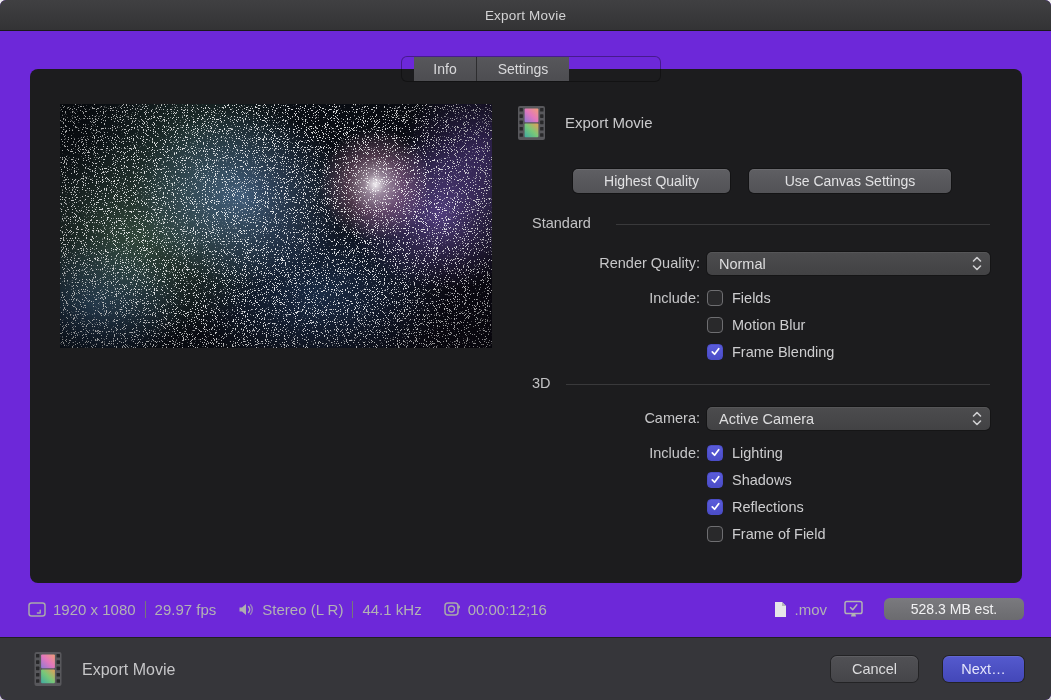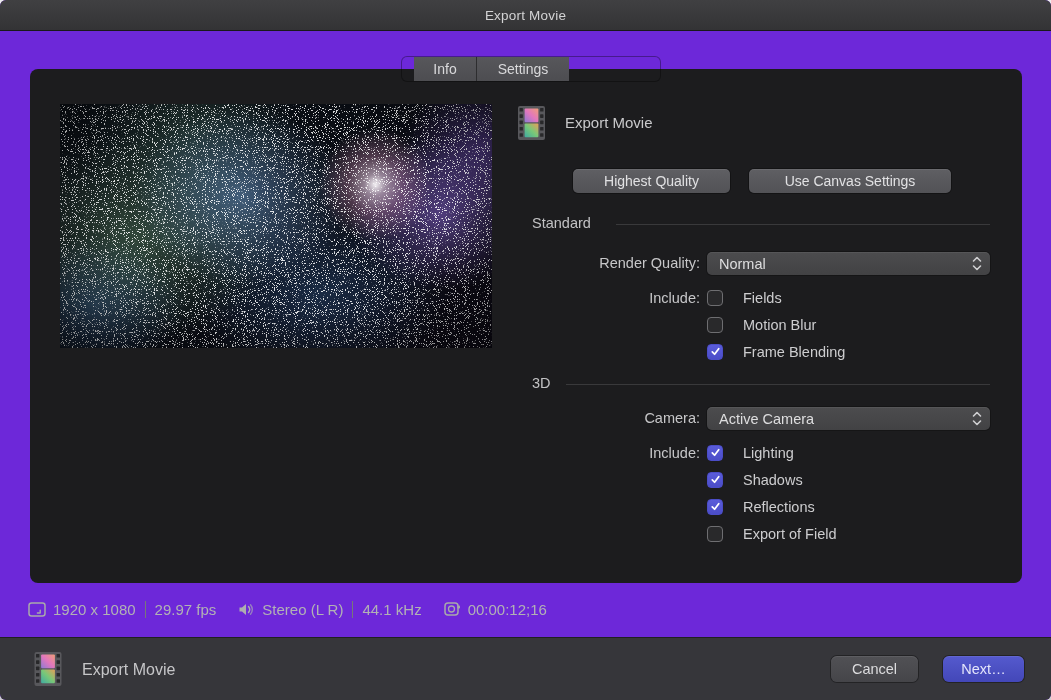--- a/index.html
+++ b/index.html
@@ -38,21 +38,21 @@
   .pbtn{position:absolute;height:24px;display:flex;align-items:center;justify-content:center;background:linear-gradient(#5f5f63,#525256);border-radius:5px;color:#e1e1e3;font-size:14px;box-shadow:inset 0 1px 0 rgba(255,255,255,.07),0 0 0 1px rgba(0,0,0,.3);cursor:default;}
   .btn-hq{left:573px;top:169px;width:157px;}
   .btn-ucs{left:749px;top:169px;width:202px;}
   
   .sec-title{position:absolute;font-size:14.5px;color:#c2c2c4;}
   .sec-line{position:absolute;height:1px;background:#39393b;}
   .form-label{position:absolute;width:180px;text-align:right;font-size:14.5px;color:#c7c7c9;}
   .dropdown{position:absolute;width:283px;height:23px;background:linear-gradient(#4c4c4e,#424244);border-radius:5px;display:flex;align-items:center;box-shadow:inset 0 1px 0 rgba(255,255,255,.06),0 0 0 1px rgba(0,0,0,.25);cursor:default;}
   .dropdown .dval{padding-left:12px;font-size:14.5px;color:#dededf;}
   .dropdown .chevrons{position:absolute;right:8px;top:4px;}
-  .chk-row{position:absolute;display:flex;align-items:center;gap:20px;height:17px;}
+  .chk-row{position:absolute;display:flex;align-items:center;gap:9px;height:17px;}
   .chk{width:16px;height:16px;border-radius:4px;background:#29292b;border:1px solid #6e6e71;display:flex;align-items:center;justify-content:center;cursor:default;}
   .chk svg{display:none;}
   .chk.checked{background:linear-gradient(#5a5cda,#4b4dc8);border-color:#4b4dc8;}
   .chk.checked svg{display:block;}
   .chk-label{font-size:14.5px;color:#cdcdcf;}
   
   .statusbar{position:absolute;left:28px;top:598px;height:22px;display:flex;align-items:center;color:#b2b2b4;font-size:15px;}
   .statusbar .s-ico{display:flex;align-items:center;margin-right:7px;}
   .statusbar .vdiv{width:1px;height:17px;background:#77777a;margin:0 9px;}
   .statusbar .grp-gap{width:22px;}
@@ -198,21 +198,21 @@
   <div class="chk-row" style="left:707px;top:498px;">
     <span class="chk checked">
         <svg width="11" height="11" viewBox="0 0 12 12">
           <path d="M2.5 6.5 L5 9 L9.5 3" stroke="#fff" stroke-width="1.9" fill="none" stroke-linecap="round" stroke-linejoin="round"></path>
         </svg>
       </span>
     <span class="chk-label">Reflections</span>
   </div>
   <div class="chk-row" style="left:707px;top:525px;">
     <span class="chk"></span>
-    <span class="chk-label">Export of Field</span>
+    <span class="chk-label">Frame of Field</span>
   </div>
 
   <div class="statusbar">
     <span class="s-ico">
       <svg width="18" height="15" viewBox="0 0 18 15">
           <rect x="1" y="1" width="16" height="13" rx="2.5" fill="none" stroke="#a9a9ab" stroke-width="1.5"></rect>
           <path d="M12.2 11 L12.2 8.2 M12.2 11 L9.4 11" stroke="#a9a9ab" stroke-width="1.4" stroke-linecap="round"></path>
         </svg>
     </span>
     <span>1920 x 1080</span>
@@ -233,20 +233,38 @@
     <span class="s-ico">
       <svg width="17" height="16" viewBox="0 0 17 16">
           <rect x="1" y="2" width="13" height="12" rx="3" fill="none" stroke="#a9a9ab" stroke-width="1.5"></rect>
           <circle cx="7.5" cy="8" r="3" fill="none" stroke="#a9a9ab" stroke-width="1.3"></circle>
           <rect x="13.4" y="4.6" width="2.6" height="3" rx="0.8" fill="#a9a9ab"></rect>
         </svg>
     </span>
     <span>00:00:12;16</span>
   </div>
 
+  <div class="status-right">
+    <span class="s-ico">
+      <svg width="14" height="17" viewBox="0 0 14 17">
+          <path d="M2 1 L9 1 L13 5 L13 16 L2 16 Z" fill="#e6e6e8"></path>
+          <path d="M9 1 L9 5 L13 5" fill="#b5b5b7"></path>
+        </svg>
+    </span>
+    <span>.mov</span>
+    <span class="mon-gap"></span>
+    <span class="s-ico">
+      <svg width="21" height="18" viewBox="0 0 21 18">
+          <rect x="2" y="1.5" width="17" height="12" rx="1.8" fill="none" stroke="#b2b2b4" stroke-width="1.5"></rect>
+          <path d="M7.5 7.5 L9.7 9.7 L13.8 4.8" fill="none" stroke="#b2b2b4" stroke-width="1.5" stroke-linecap="round" stroke-linejoin="round"></path>
+          <path d="M8 16.5 L13 16.5 L12.2 13.5 L8.8 13.5 Z" fill="#b2b2b4"></path>
+        </svg>
+    </span>
+    <span class="size-pill">528.3 MB est.</span>
+  </div>
 
   <div class="footer">
     <svg class="ftr-icon" viewBox="0 0 27 34">
       <rect x="0" y="0" width="27" height="34" rx="2" fill="#58585c"></rect>
       <g fill="#28282a">
         <rect x="1.5" y="2" width="3.4" height="3.6" rx="0.6"></rect>
           <rect x="1.5" y="8.3" width="3.4" height="3.6" rx="0.6"></rect>
           <rect x="1.5" y="14.6" width="3.4" height="3.6" rx="0.6"></rect>
           <rect x="1.5" y="20.9" width="3.4" height="3.6" rx="0.6"></rect>
           <rect x="1.5" y="27.2" width="3.4" height="3.6" rx="0.6"></rect>

